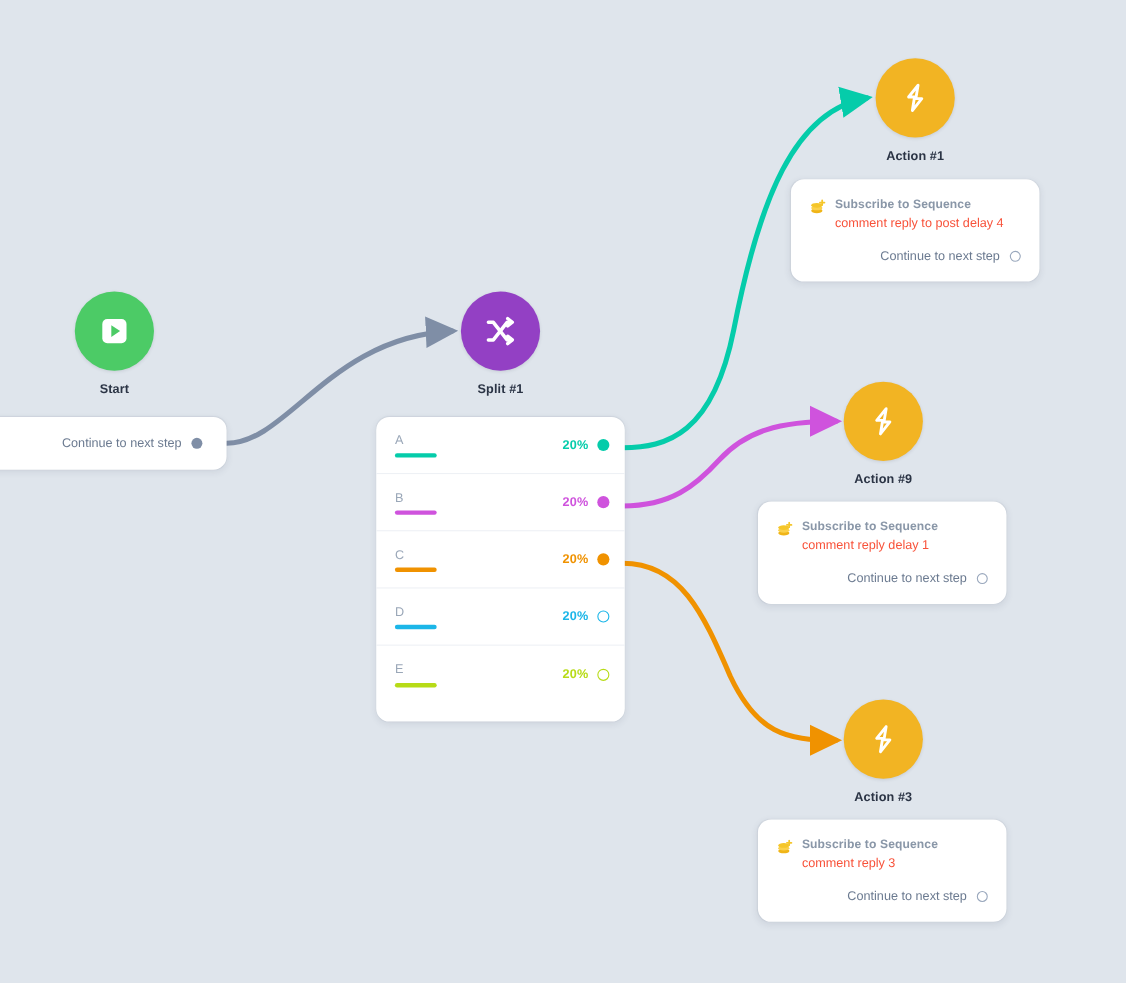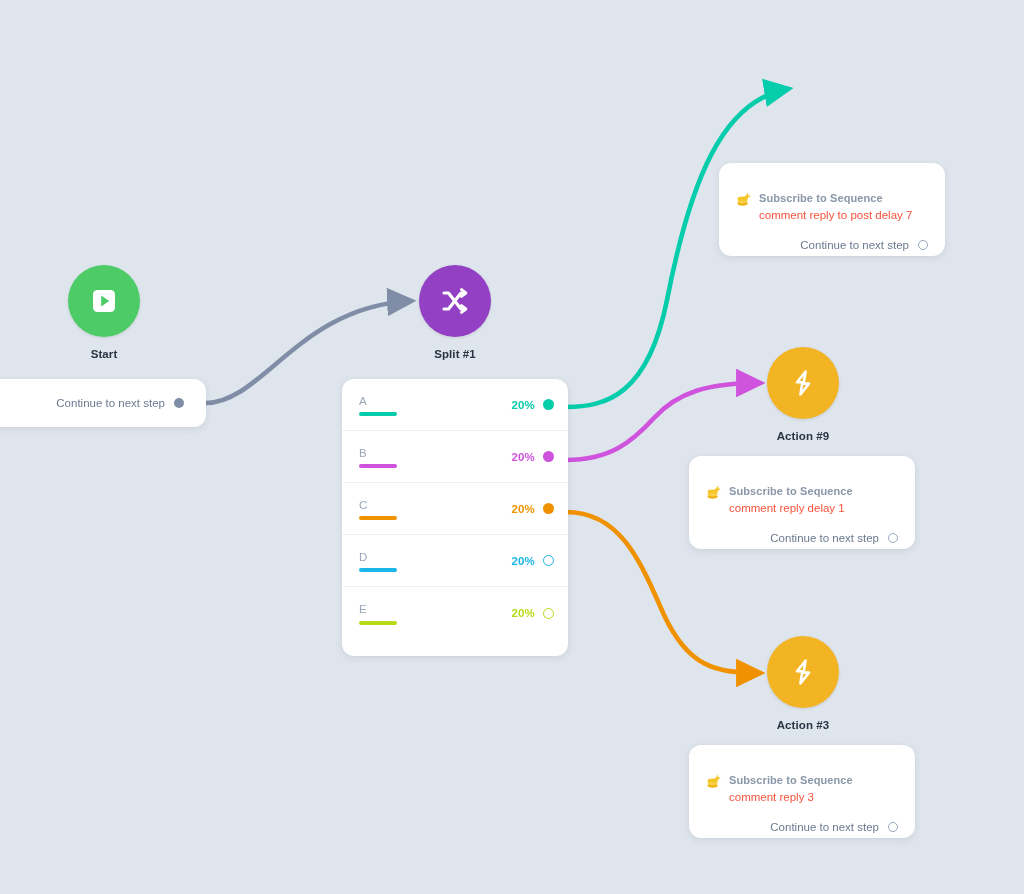--- a/index.html
+++ b/index.html
@@ -53,21 +53,21 @@
   .split-card .split-row:last-child{border-bottom:none;}
   .split-row .letter-wrap{display:flex;flex-direction:column;gap:5px;flex:1;padding-top:3px;}
   .letter{font-size:11.5px;color:#9aa7b8;line-height:1;}
   .bar{width:38px;height:4px;border-radius:2px;}
   .pct{font-size:11.5px;font-weight:bold;margin-right:8px;letter-spacing:.2px;}
   .port{width:11px;height:11px;border-radius:50%;margin-right:14px;box-sizing:border-box;}
   .port.filled{border:none;}
   .port.hollow{background:transparent;border-width:1.6px;border-style:solid;}
 
   
-  .action-card{width:226px;height:93px;padding:29px 17px 0 17px;box-sizing:border-box;}
+  .action-card{width:226px;height:93px;padding:17px 17px 0 17px;box-sizing:border-box;}
   .ac-head{display:flex;align-items:flex-start;gap:8px;}
   .seq-icon{flex:0 0 auto;margin-top:1px;}
   .ac-title{font-size:11px;font-weight:bold;color:#8a97a8;line-height:1.25;letter-spacing:.1px;}
   .ac-sub{font-size:11.5px;color:#f8523a;line-height:1.35;margin-top:2px;white-space:nowrap;}
   .ac-foot{display:flex;align-items:center;justify-content:flex-end;gap:9px;margin-top:16px;}
 
   #c1{left:719px;top:163px;}
   #c2{left:689px;top:456px;}
   #c3{left:689px;top:745px;}
 </style>
@@ -116,20 +116,28 @@
       <svg width="32" height="32" viewBox="0 0 32 32" fill="none" stroke="#ffffff" stroke-width="3.2" stroke-linecap="round" stroke-linejoin="round">
         <path d="M5 8 H9.5 L22 24 H26"></path>
         <path d="M5 24 H9.5 L22 8 H26"></path>
         <path d="M22.5 4.6 L26.8 8 L22.5 11.4" stroke-width="3" fill="none"></path>
         <path d="M22.5 20.6 L26.8 24 L22.5 27.4" stroke-width="3" fill="none"></path>
       </svg>
     </div>
     <div class="node-label">Split #1</div>
   </div>
 
+  <div class="node" style="left:796px;top:53px;">
+    <div class="node-circle" style="background:#f2b423;">
+      <svg width="32" height="32" viewBox="0 0 32 32" fill="none" stroke="#ffffff" stroke-width="2.6" stroke-linejoin="round" stroke-linecap="round">
+        <path d="M18.6 4.5 L10 15.2 H15.4 L13.4 27.5 L22 16.6 H16.6 Z"></path>
+      </svg>
+    </div>
+    <div class="node-label">Action #1</div>
+  </div>
 
   <div class="node" style="left:767px;top:347px;">
     <div class="node-circle" style="background:#f2b423;">
       <svg width="32" height="32" viewBox="0 0 32 32" fill="none" stroke="#ffffff" stroke-width="2.6" stroke-linejoin="round" stroke-linecap="round">
         <path d="M18.6 4.5 L10 15.2 H15.4 L13.4 27.5 L22 16.6 H16.6 Z"></path>
       </svg>
     </div>
     <div class="node-label">Action #9</div>
   </div>
 
@@ -201,21 +209,21 @@
   <div class="card action-card" id="c1">
     <div class="ac-head">
       <svg class="seq-icon" width="15" height="15" viewBox="0 0 16 16">
         <ellipse cx="7" cy="11.3" rx="5.4" ry="2.3" fill="#f0b518"></ellipse>
         <ellipse cx="7" cy="8.6" rx="5.4" ry="2.3" fill="#fbd14b"></ellipse>
         <ellipse cx="7" cy="6" rx="5.4" ry="2.3" fill="#f5c62a"></ellipse>
         <path d="M12.2 1.2 V5.6 M10 3.4 H14.4" stroke="#f5c62a" stroke-width="1.7" stroke-linecap="round"></path>
       </svg>
       <div>
         <div class="ac-title">Subscribe to Sequence</div>
-        <div class="ac-sub">comment reply to post delay 7</div>
+        <div class="ac-sub">comment reply to post delay 4</div>
       </div>
     </div>
     <div class="ac-foot">
       <span class="cont-text">Continue to next step</span>
       <span class="dot-hollow"></span>
     </div>
   </div>
 
   <div class="card action-card" id="c2">
     <div class="ac-head">

